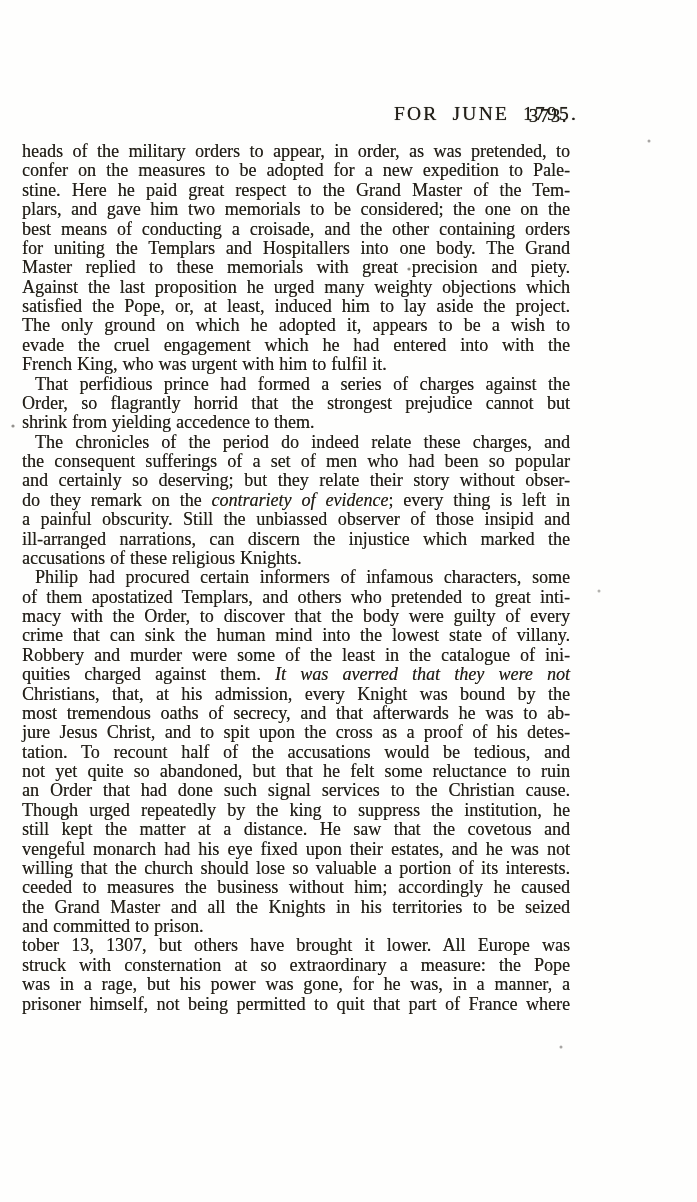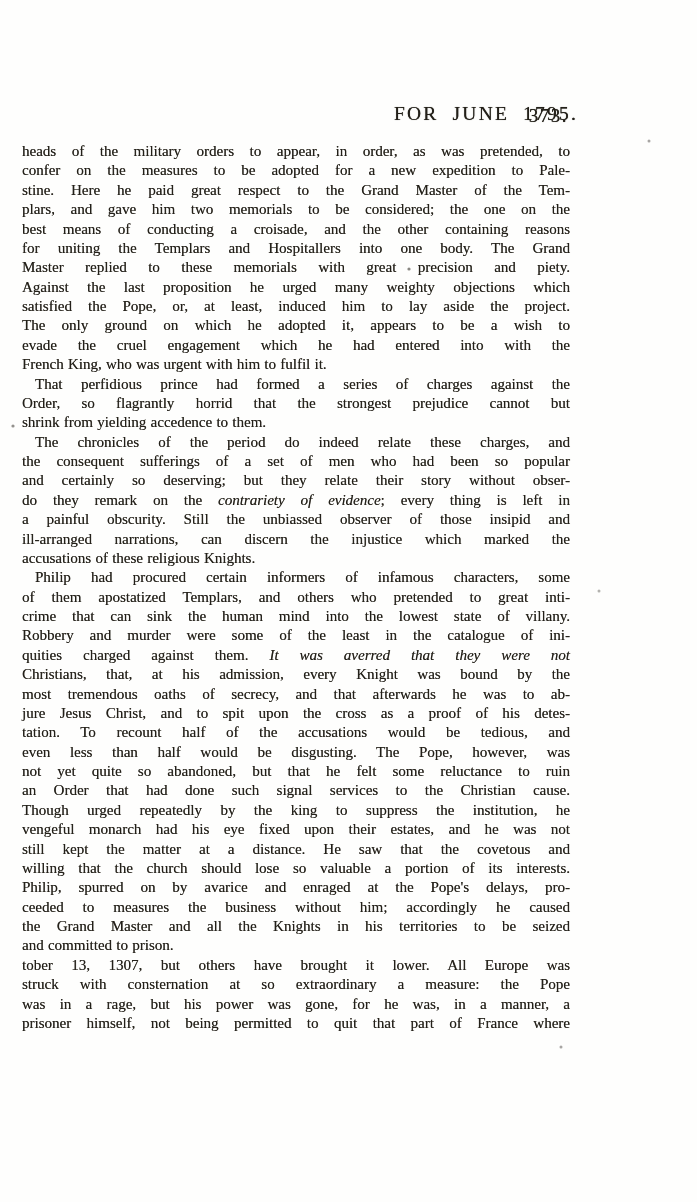--- a/index.html
+++ b/index.html
@@ -32,21 +32,21 @@
     position: absolute; right: 2px; top: 2px;
     font-size: 19px;
     letter-spacing: 1.5px;
     text-shadow: 0 0 0.7px rgba(35,32,25,0.85);
   }
   .body {
     position: absolute;
     top: 142px; left: 22px; width: 548px;
   }
   .line {
-    font-size: 15px;
+    font-size: 18px;
     line-height: 19.37px;
     text-align: justify;
     word-spacing: 0.5px;
     text-shadow: 0.2px 0.2px 0.6px rgba(45,40,32,0.65);
     white-space: normal;
   }
   .line.j {
     text-align-last: justify;
     -moz-text-align-last: justify;
   }
@@ -73,21 +73,21 @@
   <div class="header">
     <div class="title">FOR JUNE 1795.</div>
     <div class="pagenum">373.</div>
   </div>
   <div class="body">
       <div>
         <div class="line j">heads of the military orders to appear, in order, as was pretended, to</div>
         <div class="line j">confer on the measures to be adopted for a new expedition to Pale-</div>
         <div class="line j">stine.  Here he paid great respect to the Grand Master of the Tem-</div>
         <div class="line j">plars, and gave him two memorials to be considered; the one on the</div>
-        <div class="line j">best means of conducting a croisade, and the other containing reasons</div>
+        <div class="line j">best means of conducting a croisade, and the other containing orders</div>
         <div class="line j">for uniting the Templars and Hospitallers into one body.  The Grand</div>
         <div class="line j">Master replied to these memorials with great precision and piety.</div>
         <div class="line j">Against the last proposition he urged many weighty objections which</div>
         <div class="line j">satisfied the Pope, or, at least, induced him to lay aside the project.</div>
         <div class="line j">The only ground on which he adopted it, appears to be a wish to</div>
         <div class="line j">evade the cruel engagement which he had entered into with the</div>
         <div class="line">French King, who was urgent with him to fulfil it.</div>
       </div>
       <div>
         <div class="line j ind">That perfidious prince had formed a series of charges against the</div>
@@ -99,35 +99,34 @@
         <div class="line j">the consequent sufferings of a set of men who had been so popular</div>
         <div class="line j">and certainly so deserving; but they relate their story without obser-</div>
         <div class="line j">do they remark on the <i>contrariety of evidence</i>; every thing is left in</div>
         <div class="line j">a painful obscurity.  Still the unbiassed observer of those insipid and</div>
         <div class="line j">ill-arranged narrations, can discern the injustice which marked the</div>
         <div class="line">accusations of these religious Knights.</div>
       </div>
       <div>
         <div class="line j ind">Philip had procured certain informers of infamous characters, some</div>
         <div class="line j">of them apostatized Templars, and others who pretended to great inti-</div>
+        <div class="line j">macy with the Order, to discover that the body were guilty of every</div>
         <div class="line j">crime that can sink the human mind into the lowest state of villany.</div>
         <div class="line j">Robbery and murder were some of the least in the catalogue of ini-</div>
         <div class="line j">quities charged against them.  <i>It was averred that they were not</i></div>
         <div class="line j">Christians, that, at his admission, every Knight was bound by the</div>
         <div class="line j">most tremendous oaths of secrecy, and that afterwards he was to ab-</div>
         <div class="line j">jure Jesus Christ, and to spit upon the cross as a proof of his detes-</div>
         <div class="line j">tation.  To recount half of the accusations would be tedious, and</div>
-        <div class="line j">even less than half would be disgusting.  The Pope, however, was</div>
         <div class="line j">not yet quite so abandoned, but that he felt some reluctance to ruin</div>
         <div class="line j">an Order that had done such signal services to the Christian cause.</div>
         <div class="line j">Though urged repeatedly by the king to suppress the institution, he</div>
+        <div class="line j">still kept the matter at a distance.  He saw that the covetous and</div>
         <div class="line j">vengeful monarch had his eye fixed upon their estates, and he was not</div>
-        <div class="line j">still kept the matter at a distance.  He saw that the covetous and</div>
         <div class="line j">willing that the church should lose so valuable a portion of its interests.</div>
-        <div class="line j">Philip, spurred on by avarice and enraged at the Pope's delays, pro-</div>
         <div class="line j">ceeded to measures the business without him; accordingly he caused</div>
         <div class="line j">the Grand Master and all the Knights in his territories to be seized</div>
         <div class="line">and committed to prison.</div>
       </div>
       <div>
         <div class="line j">tober 13, 1307, but others have brought it lower.  All Europe was</div>
         <div class="line j">struck with consternation at so extraordinary a measure: the Pope</div>
         <div class="line j">was in a rage, but his power was gone, for he was, in a manner, a</div>
         <div class="line j">prisoner himself, not being permitted to quit that part of France where</div>
       </div>

